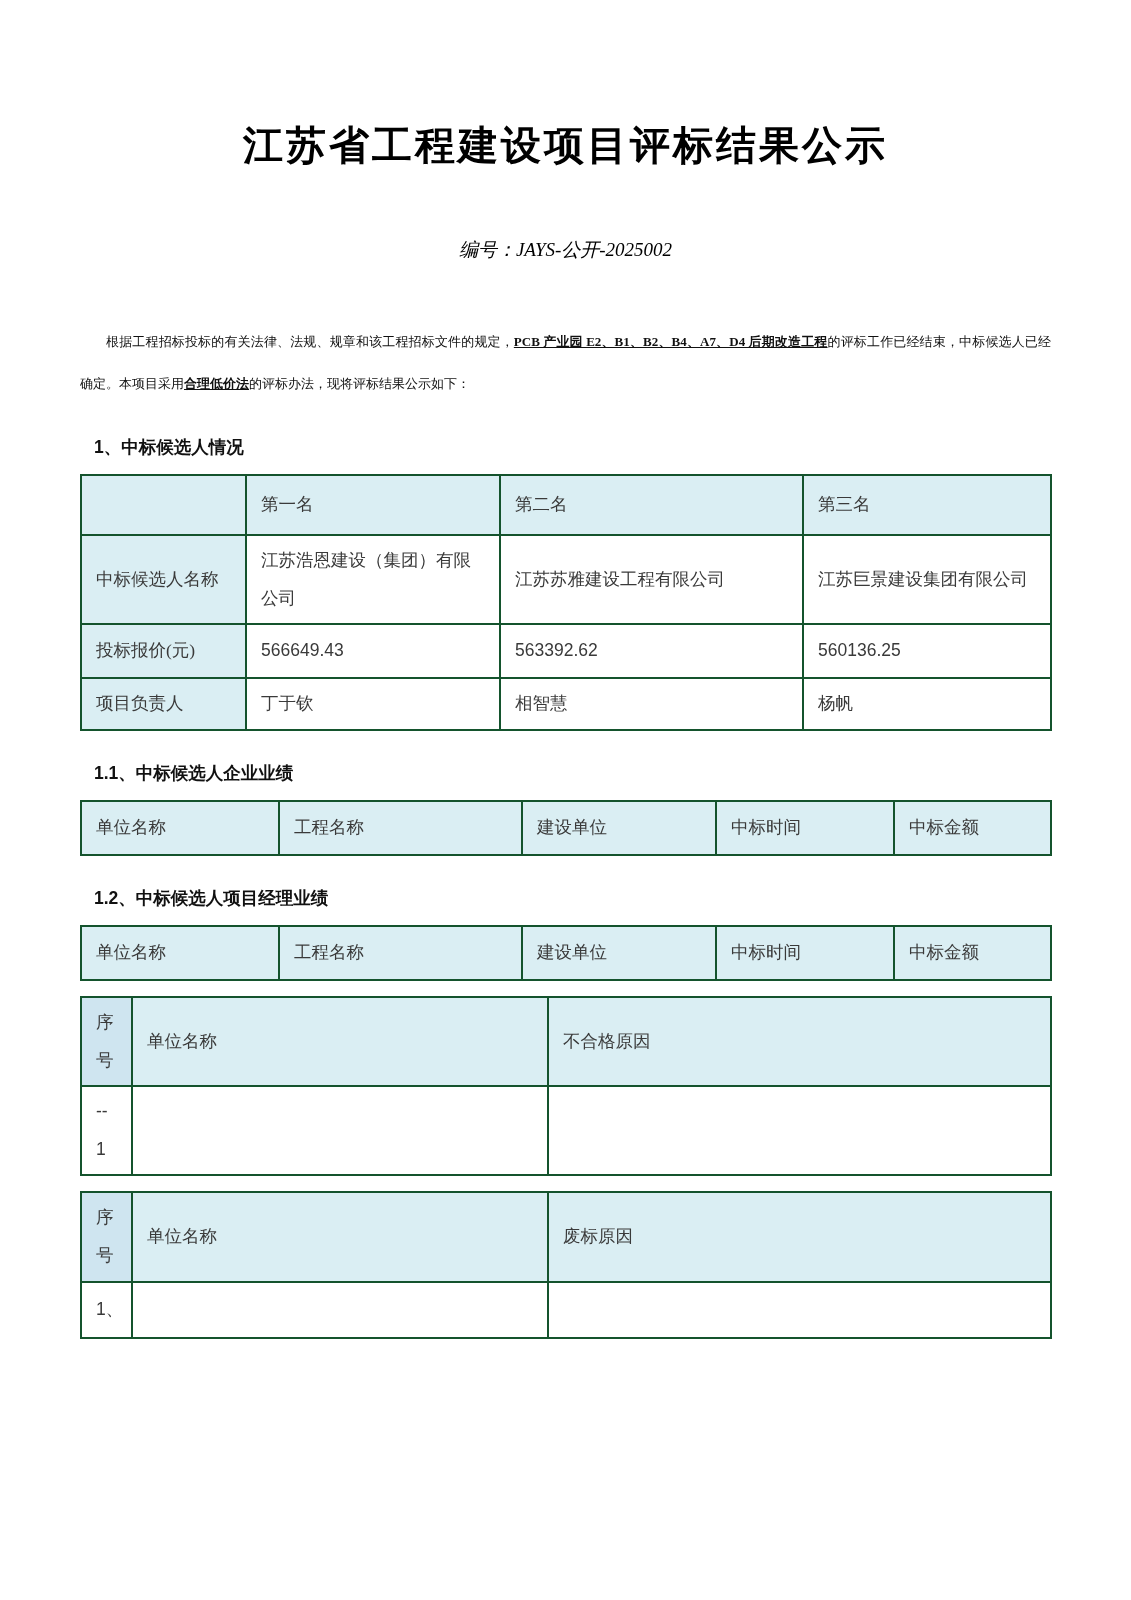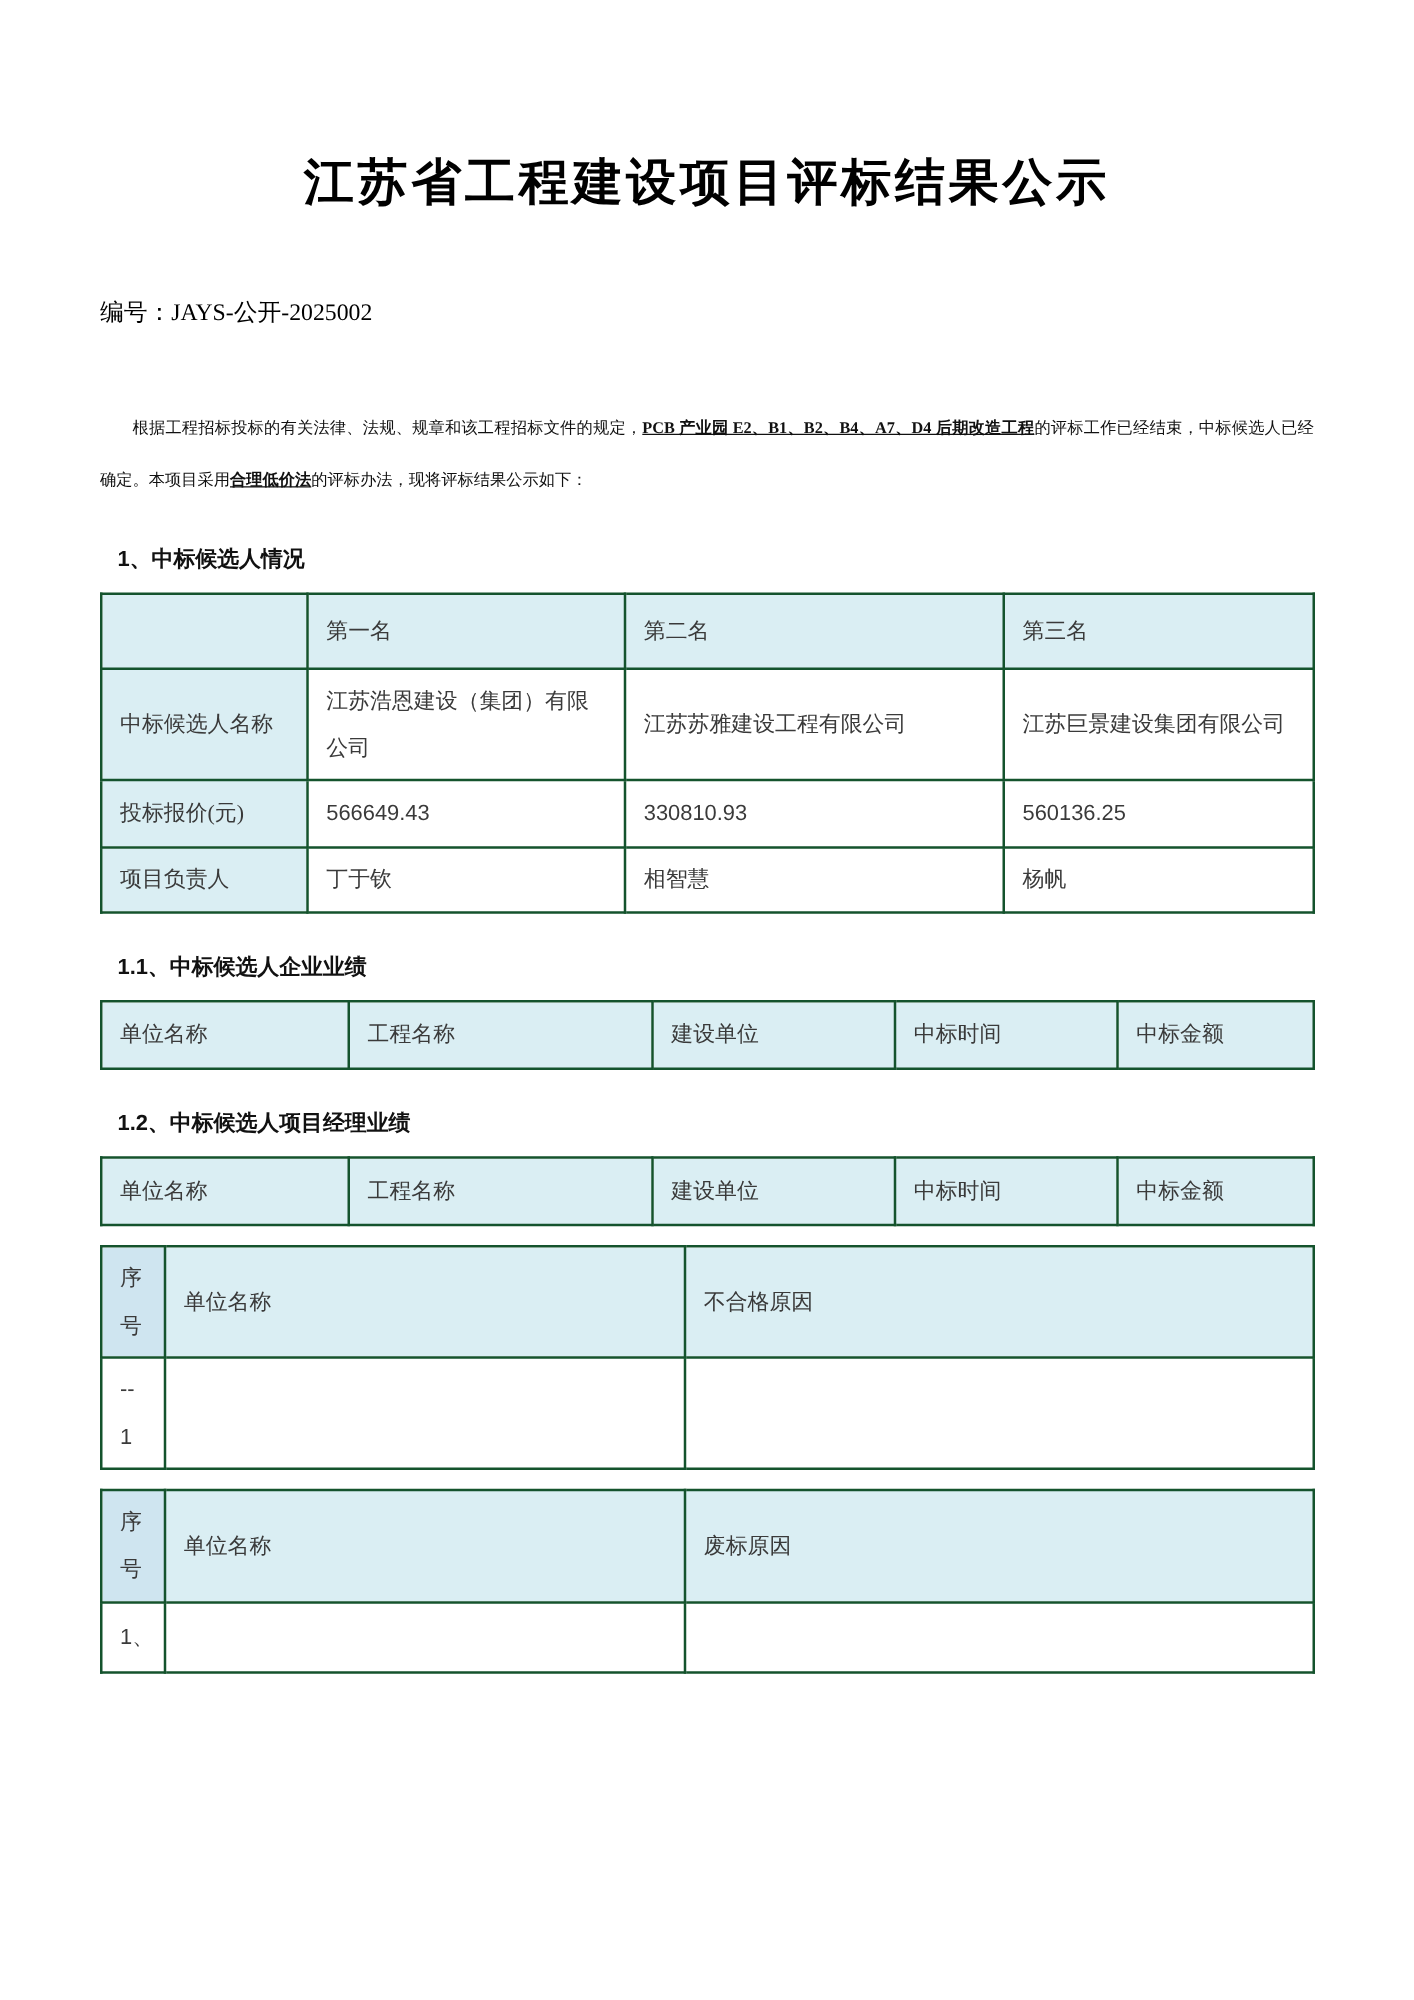--- a/index.html
+++ b/index.html
@@ -14,22 +14,22 @@
 
   .doc-title{
     margin:0;padding-top:118px;
     text-align:center;
     font-size:40px;font-weight:bold;letter-spacing:3px;
     color:#000;
     font-family:"Liberation Serif",serif;
   }
   .doc-no{
     margin-top:64px;
-    text-align:left;
-    font-size:19px;color:#000;
+    text-align:center;
+    font-size:19px;color:#000;font-style:italic;
   }
   .intro{
     margin:58px 0 0 0;
     font-size:13px;line-height:42px;
     text-align:justify;text-indent:2em;
     color:#111;
   }
   .bu{font-weight:bold;text-decoration:underline;}
 
   .sec-heading{
@@ -96,21 +96,21 @@
     </tr>
     <tr class="t1-name">
       <td class="hd">中标候选人名称</td>
       <td>江苏浩恩建设（集团）有限公司</td>
       <td>江苏苏雅建设工程有限公司</td>
       <td>江苏巨景建设集团有限公司</td>
     </tr>
     <tr class="t1-price">
       <td class="hd">投标报价(元)</td>
       <td class="num">566649.43</td>
-      <td class="num">330810.93</td>
+      <td class="num">563392.62</td>
       <td class="num">560136.25</td>
     </tr>
     <tr class="t1-person">
       <td class="hd">项目负责人</td>
       <td>丁于钦</td>
       <td>相智慧</td>
       <td>杨帆</td>
     </tr>
   </tbody>
     </table>

